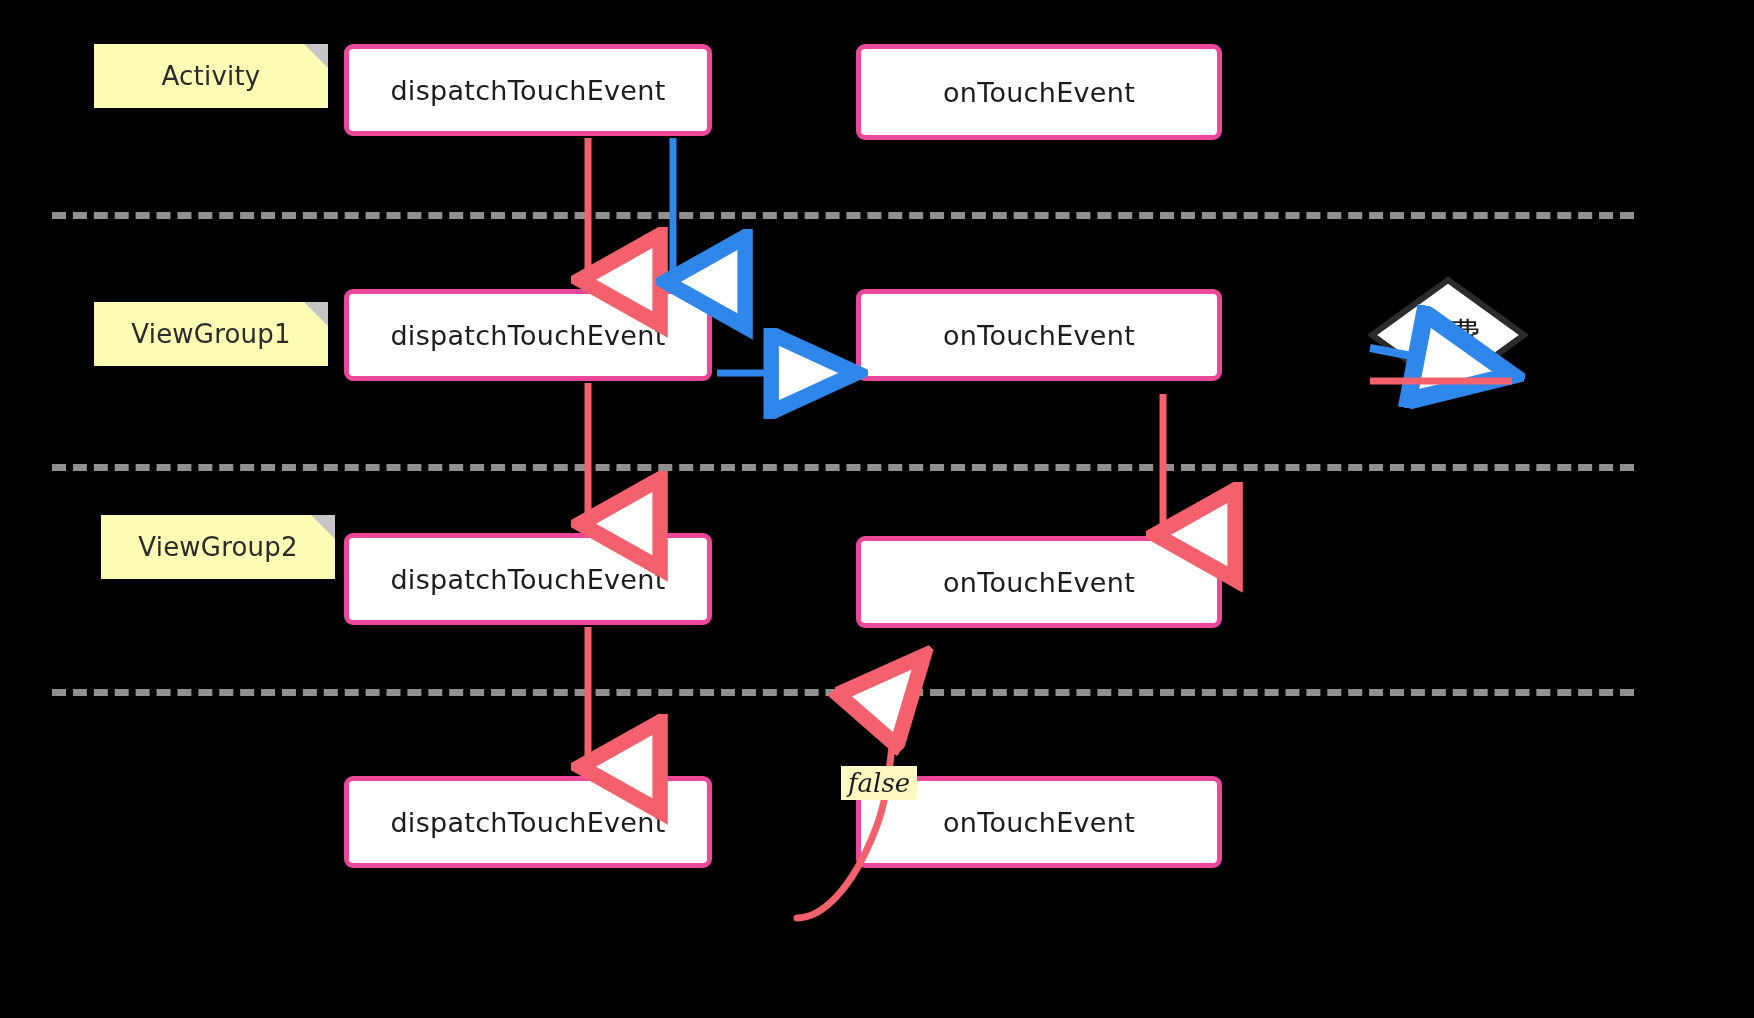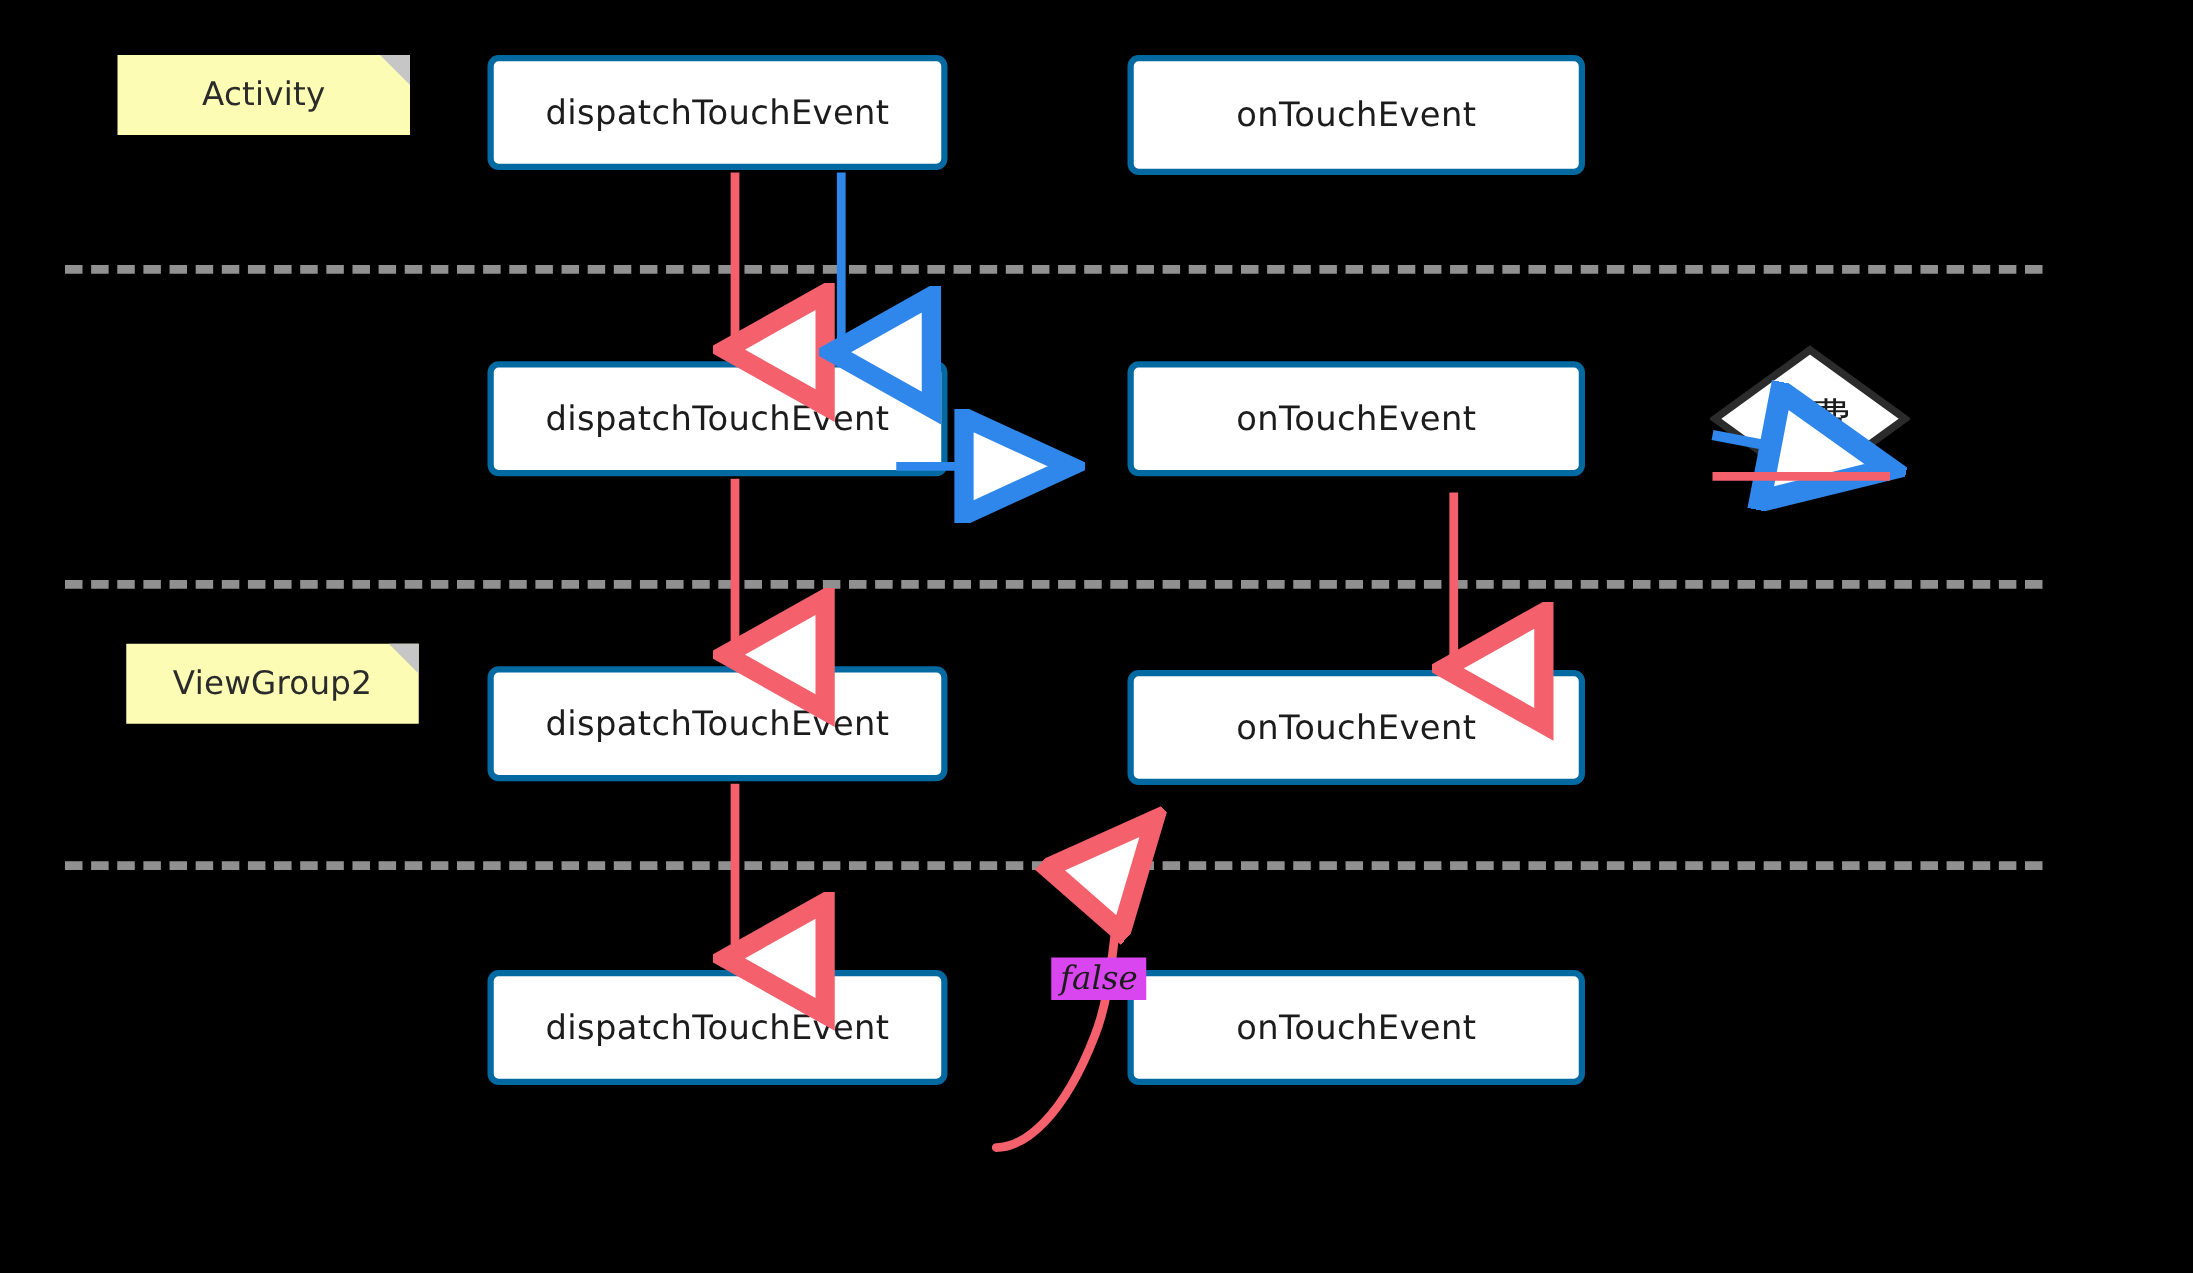--- a/index.html
+++ b/index.html
@@ -49,26 +49,25 @@
     width: 0;
     height: 0;
     border-left: 24px solid transparent;
     border-top: 24px solid #c6c6c6;
   }
   
   .mbox {
     position: absolute;
     box-sizing: border-box;
     background: #ffffff;
-    border: 5px solid #0369a1;
+    border: 5px solid #ec4899;
     border-radius: 9px;
     display: flex;
     align-items: center;
     justify-content: center;
-    margin-left: 46px;
   }
   .mbox-label {
     font-family: "DejaVu Sans", sans-serif;
     font-size: 27px;
     color: #1c1c1c;
     white-space: nowrap;
     letter-spacing: 0.3px;
   }
   
   .diamond-wrap {
@@ -95,21 +94,21 @@
     position: absolute;
     left: 0;
     top: 0;
     width: 1754px;
     height: 1018px;
     pointer-events: none;
   }
   
   .edge-label {
     position: absolute;
-    background: #d946ef;
+    background: #fef9c3;
     padding: 2px 7px;
     font-family: "DejaVu Serif", serif;
     font-style: italic;
     font-size: 26px;
     color: #1c1c1c;
     white-space: nowrap;
   }
 </style>
 </head>
 <body>
@@ -117,20 +116,24 @@
 <div id="canvas">
 
   <div class="lane-divider" style="top:212px"></div>
   <div class="lane-divider" style="top:464px"></div>
   <div class="lane-divider" style="top:689px"></div>
 
   <div class="note" style="left:94px;top:44px">
     <span class="note-label">Activity</span>
     <span class="note-fold"></span>
   </div>
+  <div class="note" style="left:94px;top:302px">
+    <span class="note-label">ViewGroup1</span>
+    <span class="note-fold"></span>
+  </div>
   <div class="note" style="left:101px;top:515px">
     <span class="note-label">ViewGroup2</span>
     <span class="note-fold"></span>
   </div>
 
   <div class="mbox" style="left:344px;top:44px;width:368px;height:92px">
     <span class="mbox-label">dispatchTouchEvent</span>
   </div>
   <div class="mbox" style="left:856px;top:44px;width:366px;height:96px">
     <span class="mbox-label">onTouchEvent</span>

